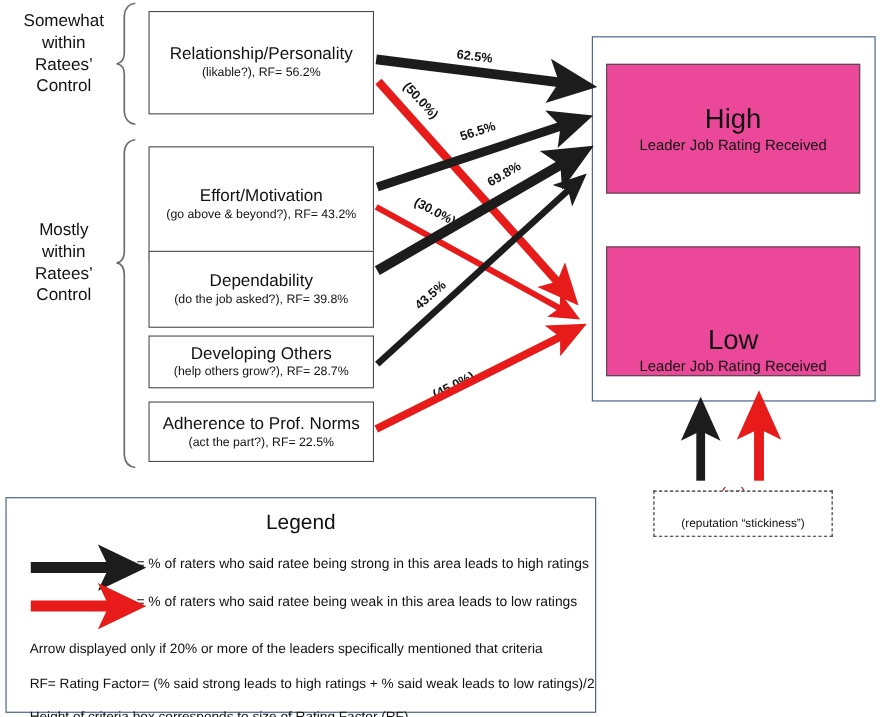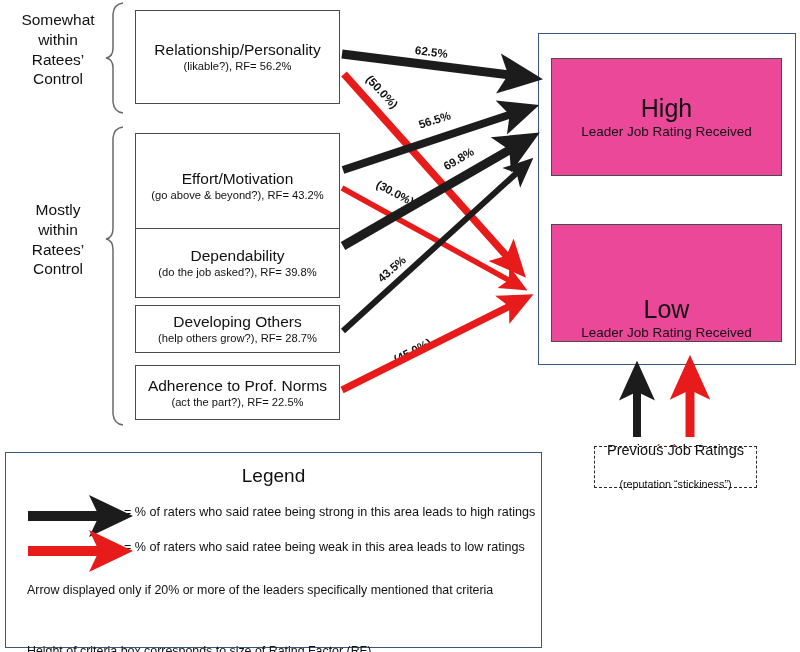--- a/index.html
+++ b/index.html
@@ -123,29 +123,29 @@
   </div>
 
   <div class="outcome-box" style="left:551px;top:224px;width:231px;height:118px;justify-content:flex-end;">
     <div class="outcome-title">Low</div>
     <div class="outcome-sub">Leader Job Rating Received</div>
   </div>
 
   <div class="or-label" style="left:655px;top:401px;">(or)</div>
 
   <div class="prev-box" style="left:594px;top:446px;width:163px;height:42px;">
-    <div class="prev-title">Previous Job Ratings</div>
     <div class="prev-sub">(reputation “stickiness”)</div>
   </div>
 
   <div class="legend-panel" style="left:5px;top:452px;width:537px;height:196px;">
     <div class="legend-title" style="left:0;top:12px;">Legend</div>
     <div class="legend-row-text" style="left:118px;top:52px;">= % of raters who said ratee being strong in this area leads to high ratings</div>
     <div class="legend-row-text" style="left:118px;top:87px;">= % of raters who said ratee being weak in this area leads to low ratings</div>
     <div class="legend-note" style="left:21px;top:116px;">Arrow displayed only if 20% or more of the leaders specifically mentioned that criteria</div>
+    <div class="legend-note" style="left:21px;top:147px;">RF= Rating Factor= (% said strong leads to high ratings + % said weak leads to low ratings)/2</div>
     <div class="legend-note" style="left:21px;top:177px;">Height of criteria box corresponds to size of Rating Factor (RF)</div>
   </div>
 
   <div class="arrow-label" style="left:415px;top:45px;transform:rotate(7deg);">62.5%</div>
   <div class="arrow-label" style="left:362px;top:85px;transform:rotate(47deg);">(50.0%)</div>
   <div class="arrow-label" style="left:418px;top:113px;transform:rotate(-18deg);">56.5%</div>
   <div class="arrow-label" style="left:375px;top:186px;transform:rotate(28deg);">(30.0%)</div>
   <div class="arrow-label" style="left:442px;top:152px;transform:rotate(-30deg);">69.8%</div>
   <div class="arrow-label" style="left:375px;top:262px;transform:rotate(-41deg);">43.5%</div>
   <div class="arrow-label" style="left:392px;top:344px;transform:rotate(-27deg);">(45.0%)</div>

